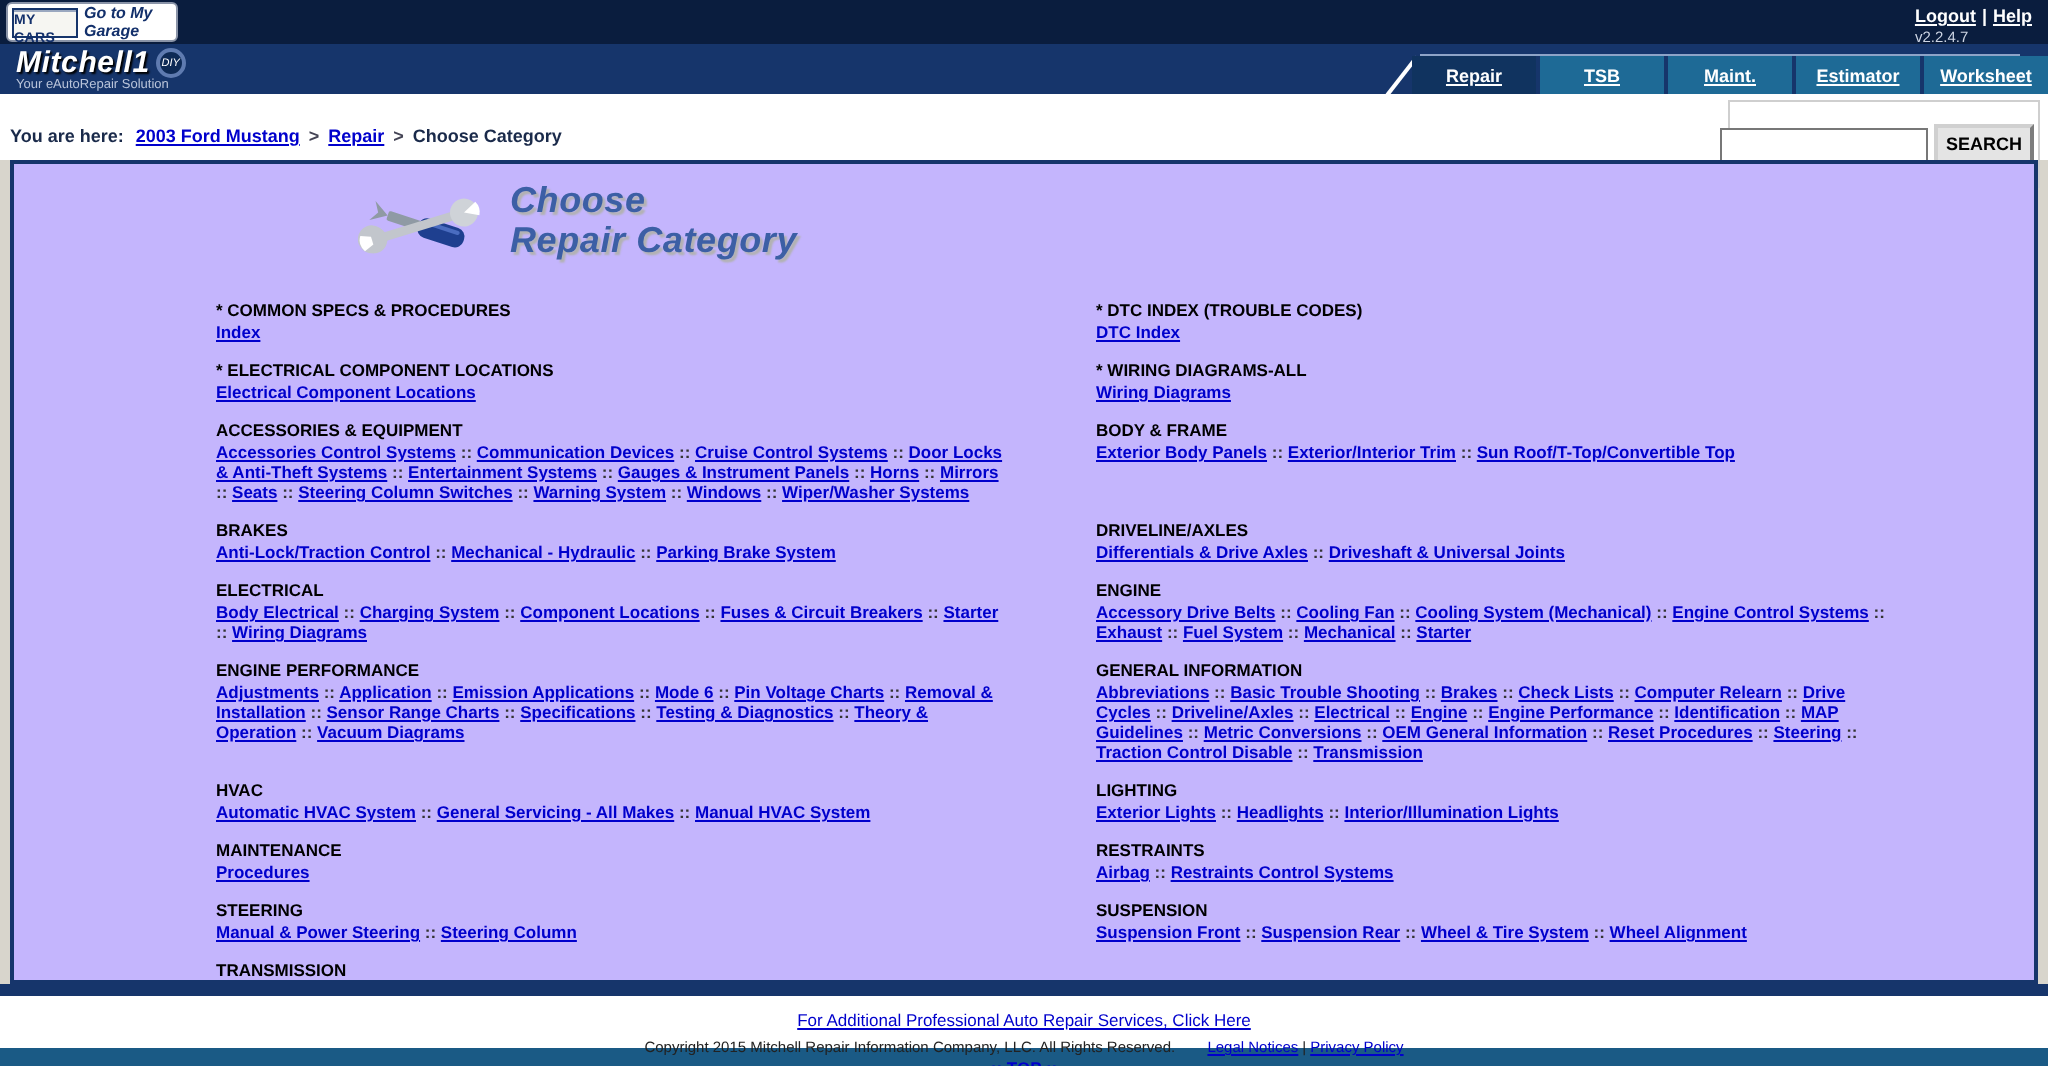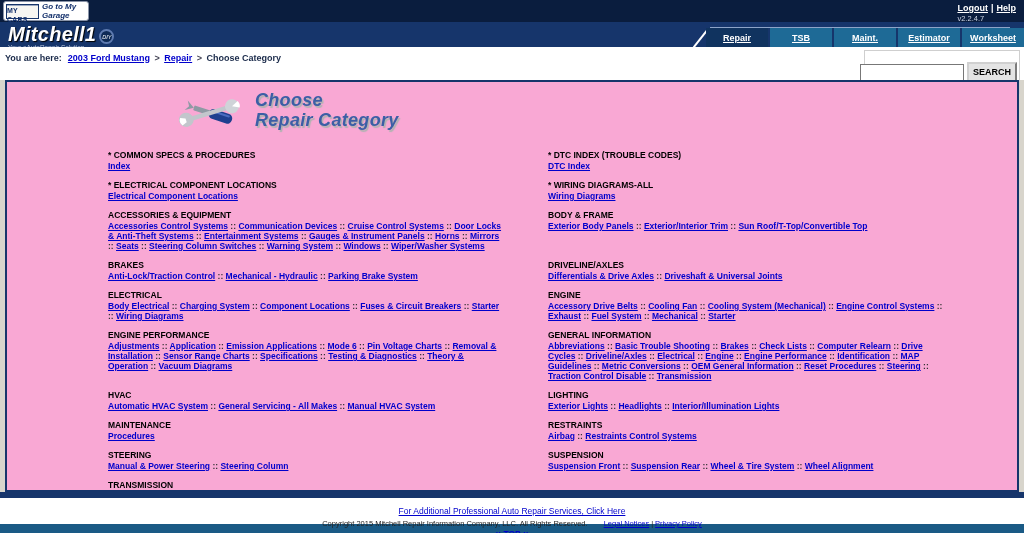--- a/index.html
+++ b/index.html
@@ -19,52 +19,52 @@
     width:42px; line-height:9px; }
   .top-links { position:absolute; right:8px; top:3px; text-align:left;
     font-size:9px; font-weight:bold; color:#fff; }
   .top-links a { color:#fff; text-decoration:underline; cursor:pointer; }
   .top-links .sep { margin:0 3px; }
   .version { font-size:7.5px; font-weight:normal; color:#cdd5e4; margin-top:1px; }
 
   
   .band { height:25px; background:var(--navy,#16356b); position:relative; }
   .logo { position:absolute; left:8px; top:1px; cursor:pointer; }
-  .logo-text { font-size:20px; font-weight:bold; font-style:italic; color:#fff;
+  .logo-text { font-size:15px; font-weight:bold; font-style:italic; color:#fff;
     text-shadow:1px 1px 1px #000; letter-spacing:.3px; display:inline-block;text-align:right; }
   .logo-badge { display:inline-block; width:15px; height:15px; border-radius:50%;
     background:#0e2a55; border:2px solid #5f7bb0; color:#fff; font-size:5.5px; font-style:italic;
     text-align:center; line-height:13px; vertical-align:middle; margin-left:3px; }
   .logo-tagline { font-size:6.5px; color:#b9c4da; margin-top:-2px; }
   .tabs-line { position:absolute; right:14px; top:5px; width:300px; height:1px; background:#8ea4c8; }
   .slash { position:absolute; right:322px; top:4px; width:2px; height:24px; background:#fff;
     transform:rotate(38deg); }
   .tabs { position:absolute; right:0; top:6px; width:318px; height:19px; display:flex; gap:2px; }
   .tab { flex:1; background:var(--tab_blue,#1e6a96); color:#fff; display:flex;
     align-items:center; justify-content:center; font-size:9px; font-weight:bold; cursor:pointer; }
   .tab span { text-decoration:underline; }
   .tab.active { background:var(--tab_active,#10335f); }
 
   
-  .crumb-row { height:33px; background:#fff; position:relative; padding:6px 0 0 5px; font-size:9px; }
+  .crumb-row { height:33px; background:#fff; position:relative; padding:16px 0 0 5px; font-size:9px; }
   .crumb-prefix { color:#1a2a4a; font-weight:bold; margin-right:4px; }
   .crumb-link { color:var(--link_blue,#0000cc); font-weight:bold; text-decoration:underline;
     cursor:pointer; margin:0 2px; }
   .crumb-sep { color:#445; font-weight:bold; }
   .crumb-current { color:#1a2a4a; font-weight:bold; margin-left:2px; }
   .search-panel { position:absolute; right:4px; top:3px; width:156px; height:44px;
     background:#fff; border:1px solid #cfcfcf; display:flex; align-items:center;
     justify-content:flex-end; gap:3px; padding:0 2px; }
   .search-input { width:104px; height:17px; border:1px solid #777; font-size:10px; padding:0 2px; }
   .search-button { height:20px; padding:0 4px; font-size:9px; font-weight:bold;
     font-family:"Liberation Sans",sans-serif; background:#e4e4e4; border:2px outset #d0d0d0;
     color:#000; cursor:pointer; }
 
   
-  .main-panel { margin:0 5px; height:412px; background:#f9a8d4;
+  .main-panel { margin:0 5px; height:412px; background:#c4b5fd;
     border:2px solid var(--navy,#16356b); position:relative; padding:8px 0 0 0; overflow:hidden; }
   .title-block { margin-left:172px; display:flex; align-items:flex-start; height:50px; }
   .tools-icon { width:62px; height:46px; }
   .page-title { margin-left:14px; font-size:18px; line-height:20px; font-weight:bold;
     font-style:italic; color:var(--title_blue,#3c5fa5);
     text-shadow:1.5px 1.5px 1px #b2b2b2; letter-spacing:.3px; }
 
   .category-grid { display:grid; grid-template-columns:440px 420px; margin:10px 0 0 101px; }
   .cat-cell { width:398px; margin-bottom:9px; }
   .cat-heading { font-size:8.5px; font-weight:bold; color:#000; line-height:10px; margin-bottom:1px; }

